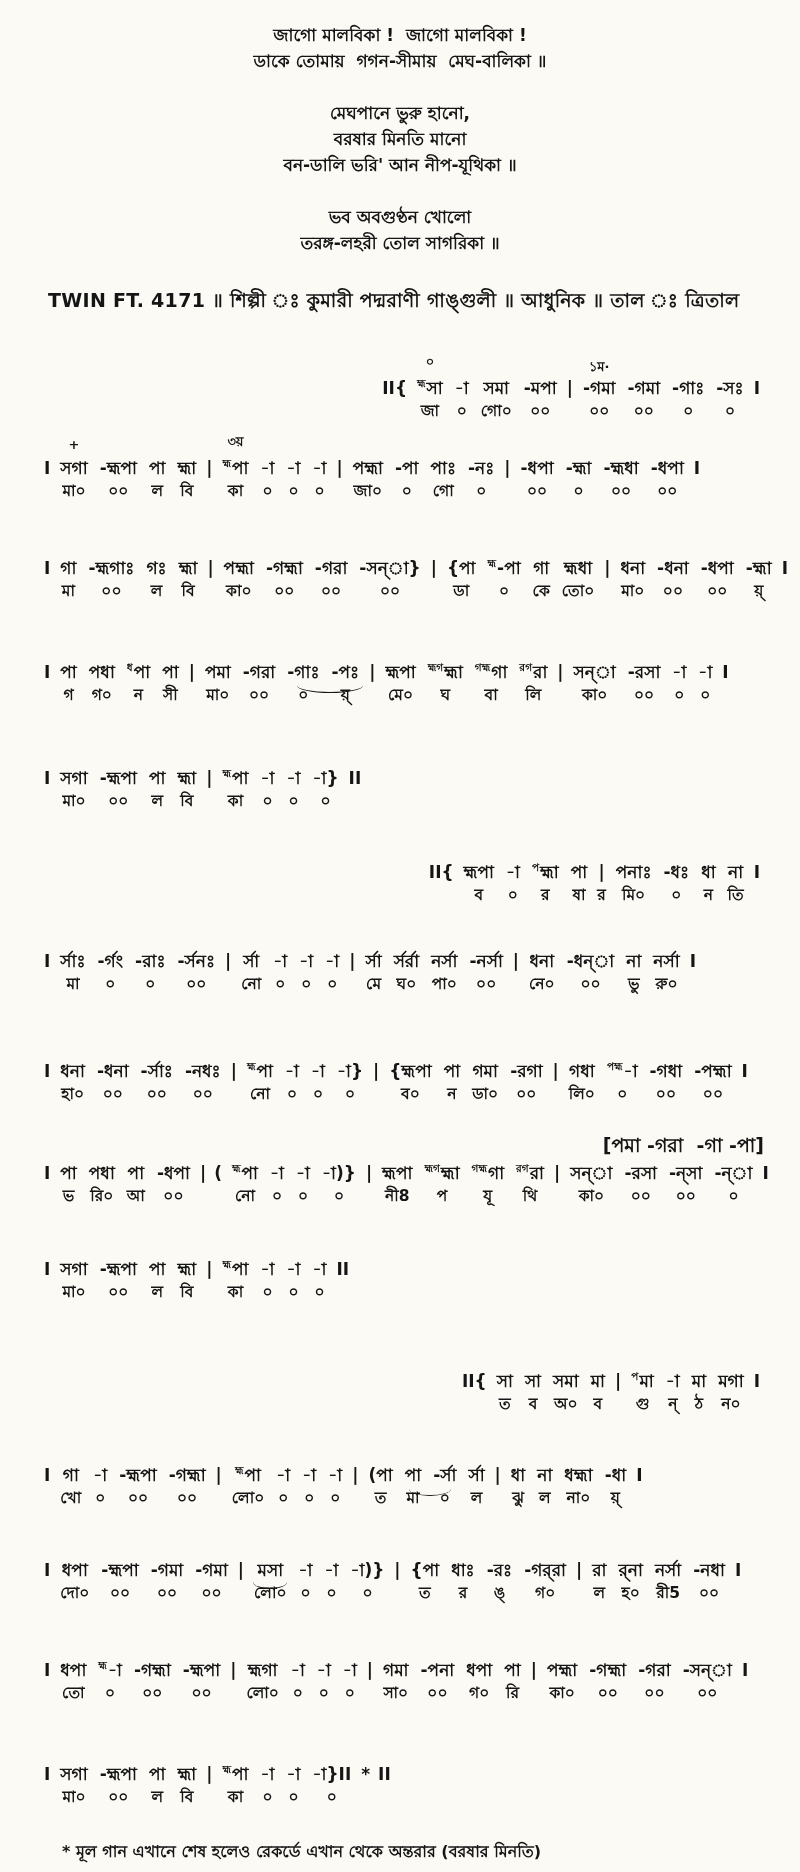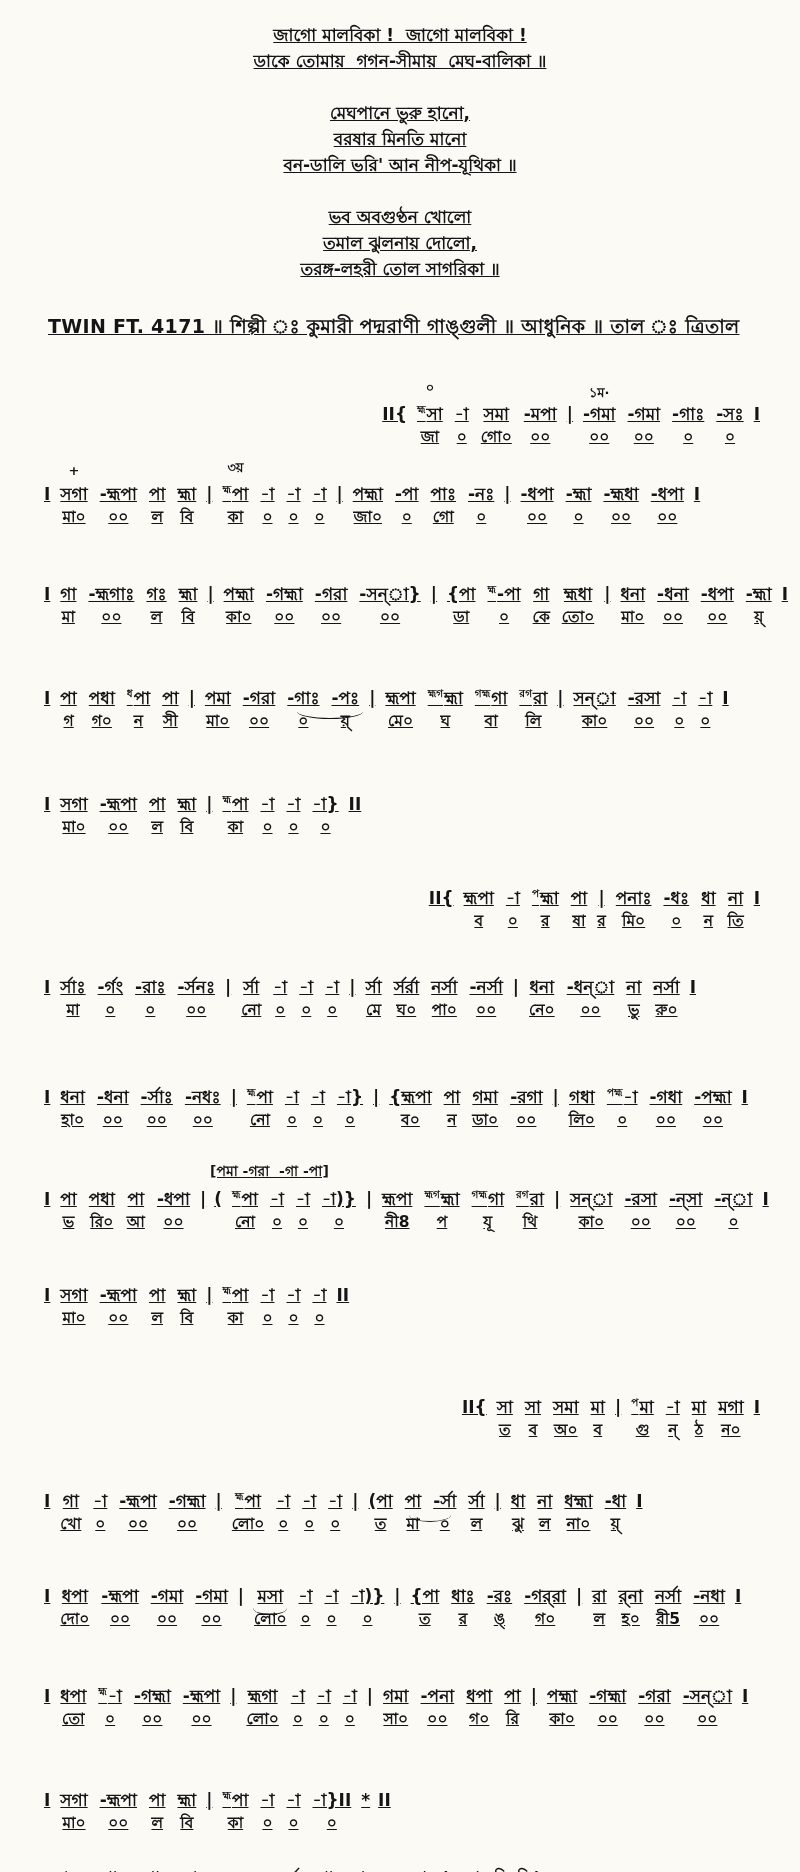--- a/index.html
+++ b/index.html
@@ -2,36 +2,36 @@
 <html><head>
 <meta charset="utf-8">
 <style>
   html,body{margin:0;padding:0;}
   body{
     width:800px;height:1872px;overflow:hidden;
     background:#fbfaf5;color:#151515;
     font-family:"DejaVu Sans",sans-serif;
     -webkit-font-smoothing:antialiased;
   }
-  .page{position:relative;width:800px;height:1872px;text-decoration:underline;}
+  .page{position:relative;width:800px;height:1872px;}
 
   
   .lyrics{padding-top:22px;text-align:center;font-weight:700;
           font-size:17px;line-height:26px;}
   .stanza{margin-bottom:26px;}
   .lyric-line{white-space:pre;}
 
   
   .hdr{margin-top:30px;padding:0 40px 0 28px;
        font-size:19px;font-weight:700;letter-spacing:.3px;white-space:nowrap;margin-left:20px;}
 
   
   .score{padding:0 36px 0 40px;}
   .line-wrap{position:relative;}
-  .ann{font-size:14px;font-weight:600;white-space:pre;height:24px;line-height:24px;}
+  .ann{font-size:19px;font-weight:600;white-space:pre;height:24px;line-height:24px;text-align:right;}
   .line{display:flex;align-items:flex-end;}
   .line.right{justify-content:flex-end;}
   .cell{position:relative;display:flex;flex-direction:column;
         align-items:center;padding:0 6px;}
   .cell.sym{padding:0 4px;}
   .cell .m{position:absolute;top:-20px;left:50%;transform:translateX(-50%);
            font-size:13px;font-weight:700;white-space:nowrap;}
   .cell .n{font-size:17px;font-weight:600;line-height:22px;white-space:nowrap;}
   .cell .n sup{font-size:10.5px;font-weight:700;vertical-align:7px;margin-right:1px;margin-top:27px;}
   .cell .l{font-size:15.5px;font-weight:600;line-height:25px;min-height:25px;white-space:nowrap;}
@@ -55,21 +55,20 @@
         <div class="lyric-line">জাগো মালবিকা !  জাগো মালবিকা !</div>
         <div class="lyric-line">ডাকে তোমায়  গগন-সীমায়  মেঘ-বালিকা ॥</div>
       </div>
       <div class="stanza">
         <div class="lyric-line">মেঘপানে ভুরু হানো,</div>
         <div class="lyric-line">বরষার মিনতি মানো</div>
         <div class="lyric-line">বন-ডালি ভরি' আন নীপ-যূথিকা ॥</div>
       </div>
       <div class="stanza">
         <div class="lyric-line">ভব অবগুণ্ঠন খোলো</div>
-        <div class="lyric-line">তমাল ঝুলনায় দোলো,</div>
         <div class="lyric-line">তরঙ্গ-লহরী তোল সাগরিকা ॥</div>
       </div>
     </div>
 
   <div class="hdr">TWIN  FT.  4171   ॥  শিল্পী ঃ কুমারী  পদ্মরাণী গাঙ্গুলী   ॥  আধুনিক   ॥  তাল ঃ ত্রিতাল</div>
 
   <div class="score">
       <div class="line-wrap" style="margin-top: 54px;">
         <div class="line right">
           <div class="cell sym">

